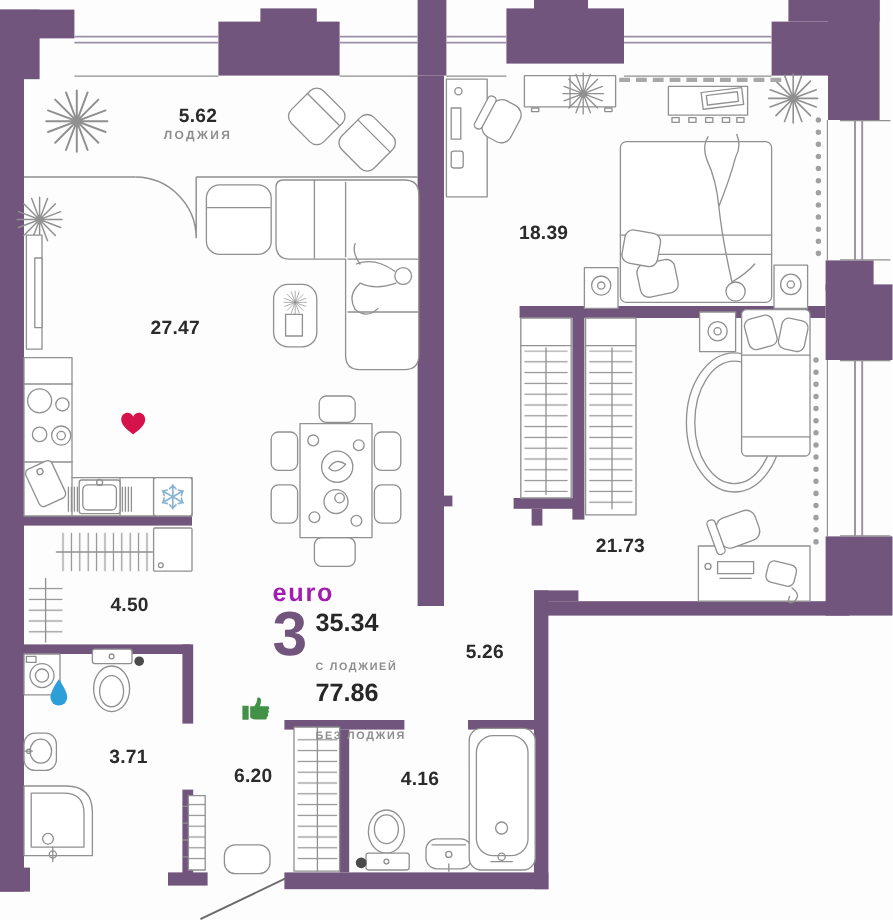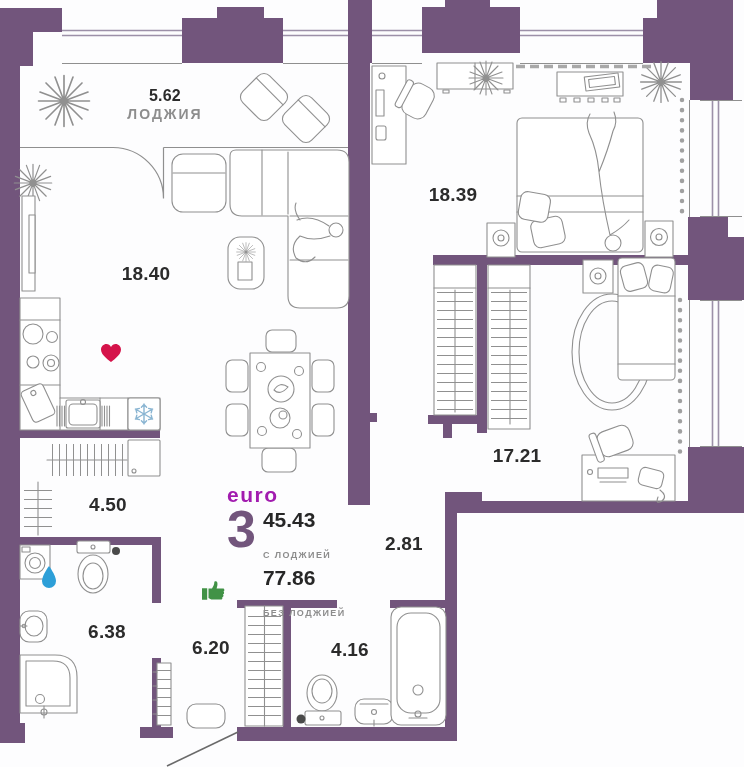--- a/index.html
+++ b/index.html
@@ -1,21 +1,21 @@
 <!DOCTYPE html>
 <html><head>
 <meta charset="utf-8">
 <style>
   html,body{margin:0;padding:0;background:#ffffff;}
   .stage{position:relative;width:744px;height:767px;background:#fdfdfe;overflow:hidden;
          font-family:"Liberation Sans","DejaVu Sans",sans-serif;}
   .stage svg{position:absolute;left:0;top:0;}
   .rlabel{position:absolute;transform:translate(-50%,-50%);text-align:center;
-          font-weight:bold;font-size:19px;color:#2b2b2b;letter-spacing:.2px;white-space:nowrap;}
-  .rlabel .rname{display:block;font-weight:bold;font-size:14px;color:#8d8d8d;
+          font-weight:bold;font-size:16px;color:#2b2b2b;letter-spacing:.2px;white-space:nowrap;}
+  .rlabel .rname{display:block;font-weight:bold;font-size:10px;color:#8d8d8d;
           letter-spacing:2px;margin-top:1px;}
   .rlabel.small{font-size:16px;}
   .summary{position:absolute;left:227px;top:483px;}
   .summary .euro{font-size:21px;font-weight:bold;color:#a21caf;letter-spacing:1.5px;}
   .summary .srow{display:flex;align-items:flex-start;margin-top:2px;}
   .summary .big3{font-size:52px;font-weight:bold;color:#72557c;line-height:.8;margin-right:7px;}
   .summary .sarea{font-size:21px;font-weight:bold;color:#272727;line-height:1;}
   .summary .ssub{font-size:9px;font-weight:bold;color:#8d8d8d;letter-spacing:1.4px;margin:20px 0 7px;}
 </style>
 </head>
@@ -372,50 +372,50 @@
     <path d="M0,0 L0,-10 M-2.6,-6.8 L0,-9.4 M2.6,-6.8 L0,-9.4" transform="rotate(240)"></path>
     <path d="M0,0 L0,-10 M-2.6,-6.8 L0,-9.4 M2.6,-6.8 L0,-9.4" transform="rotate(300)"></path>
   </g>
 </svg>
 
 <div class="rlabel small" style="left:165px;top:104px">
   <span>5.62</span>
   <span class="rname">ЛОДЖИЯ</span>
 </div>
 <div class="rlabel" style="left:146px;top:274px">
-  <span>18.40</span>
+  <span>27.47</span>
 </div>
 <div class="rlabel" style="left:453px;top:195px">
   <span>18.39</span>
 </div>
 <div class="rlabel" style="left:517px;top:456px">
-  <span>17.21</span>
+  <span>21.73</span>
 </div>
 <div class="rlabel" style="left:108px;top:505px">
   <span>4.50</span>
 </div>
 <div class="rlabel" style="left:404px;top:544px">
-  <span>2.81</span>
+  <span>5.26</span>
 </div>
 <div class="rlabel" style="left:107px;top:632px">
-  <span>6.38</span>
+  <span>3.71</span>
 </div>
 <div class="rlabel" style="left:211px;top:648px">
   <span>6.20</span>
 </div>
 <div class="rlabel" style="left:350px;top:650px">
   <span>4.16</span>
 </div>
 
 <div class="summary">
   <div class="euro">euro</div>
   <div class="srow">
     <div class="big3">3</div>
     <div class="scol">
-      <div class="sarea">45.43</div>
+      <div class="sarea">35.34</div>
       <div class="ssub">С ЛОДЖИЕЙ</div>
       <div class="sarea">77.86</div>
-      <div class="ssub" style="margin-bottom:0">БЕЗ ЛОДЖИЕЙ</div>
+      <div class="ssub" style="margin-bottom:0">БЕЗ ЛОДЖИЯ</div>
     </div>
   </div>
 </div>
 
 </div>
 
 </body></html>

